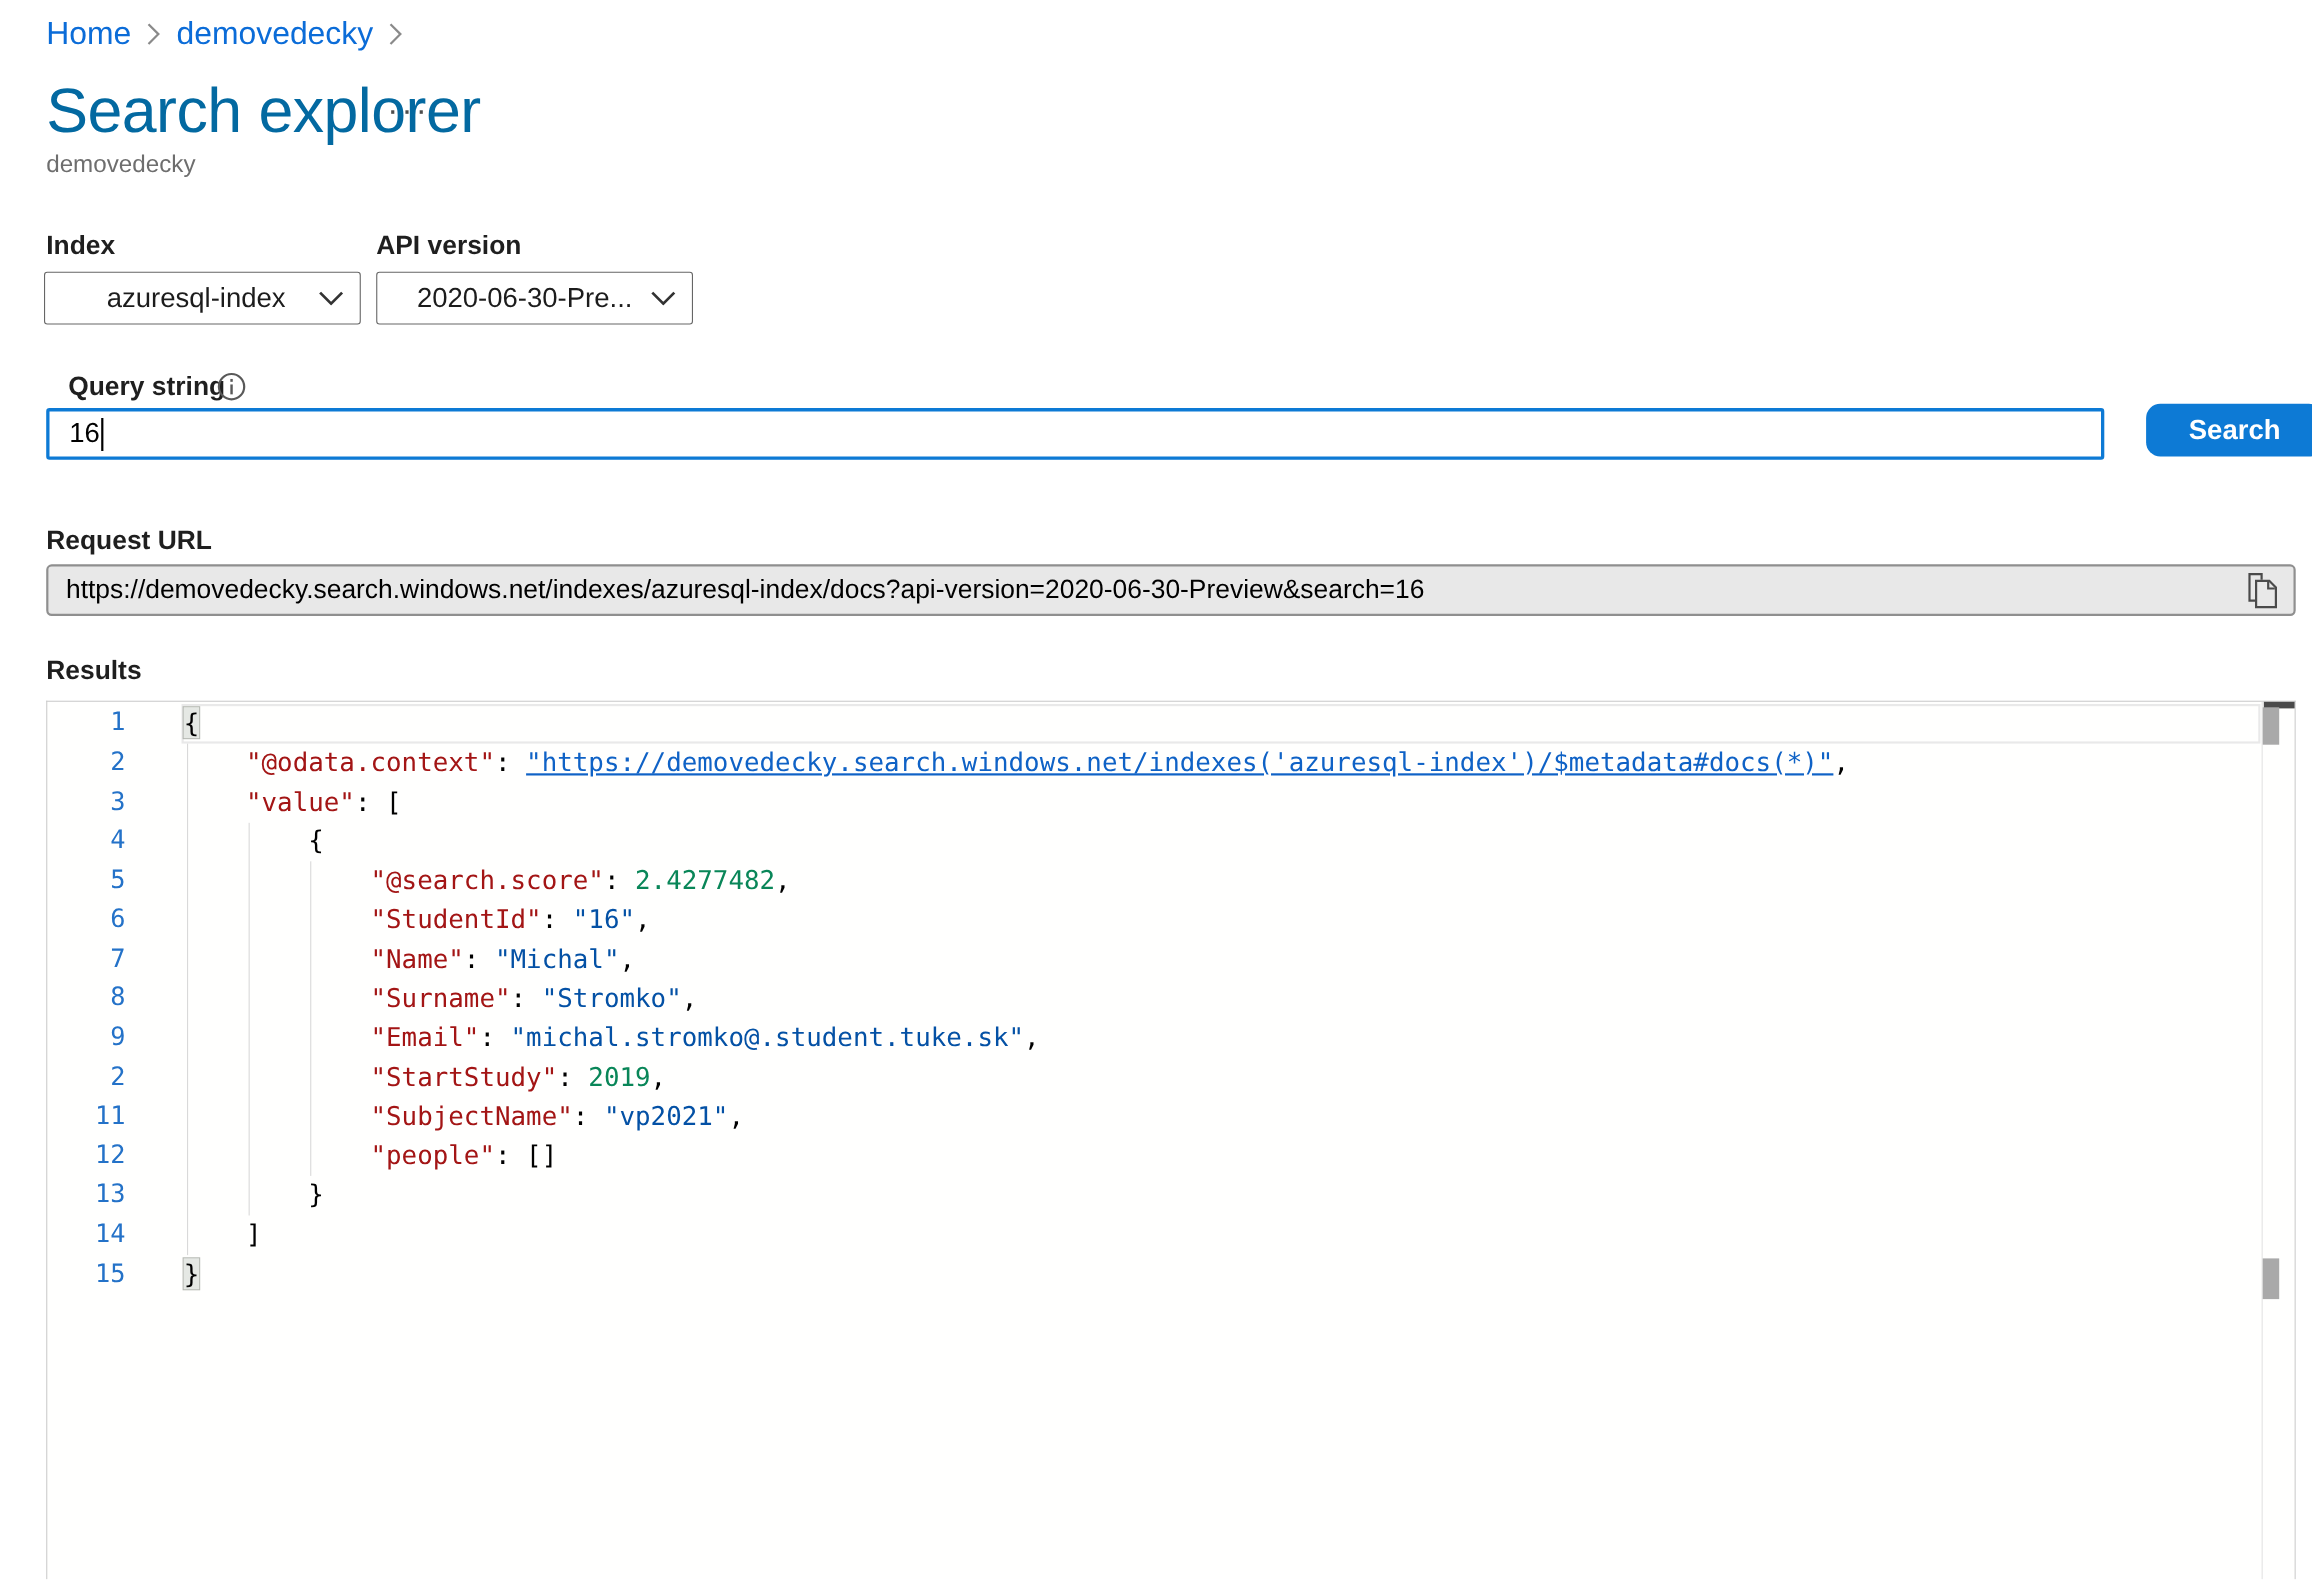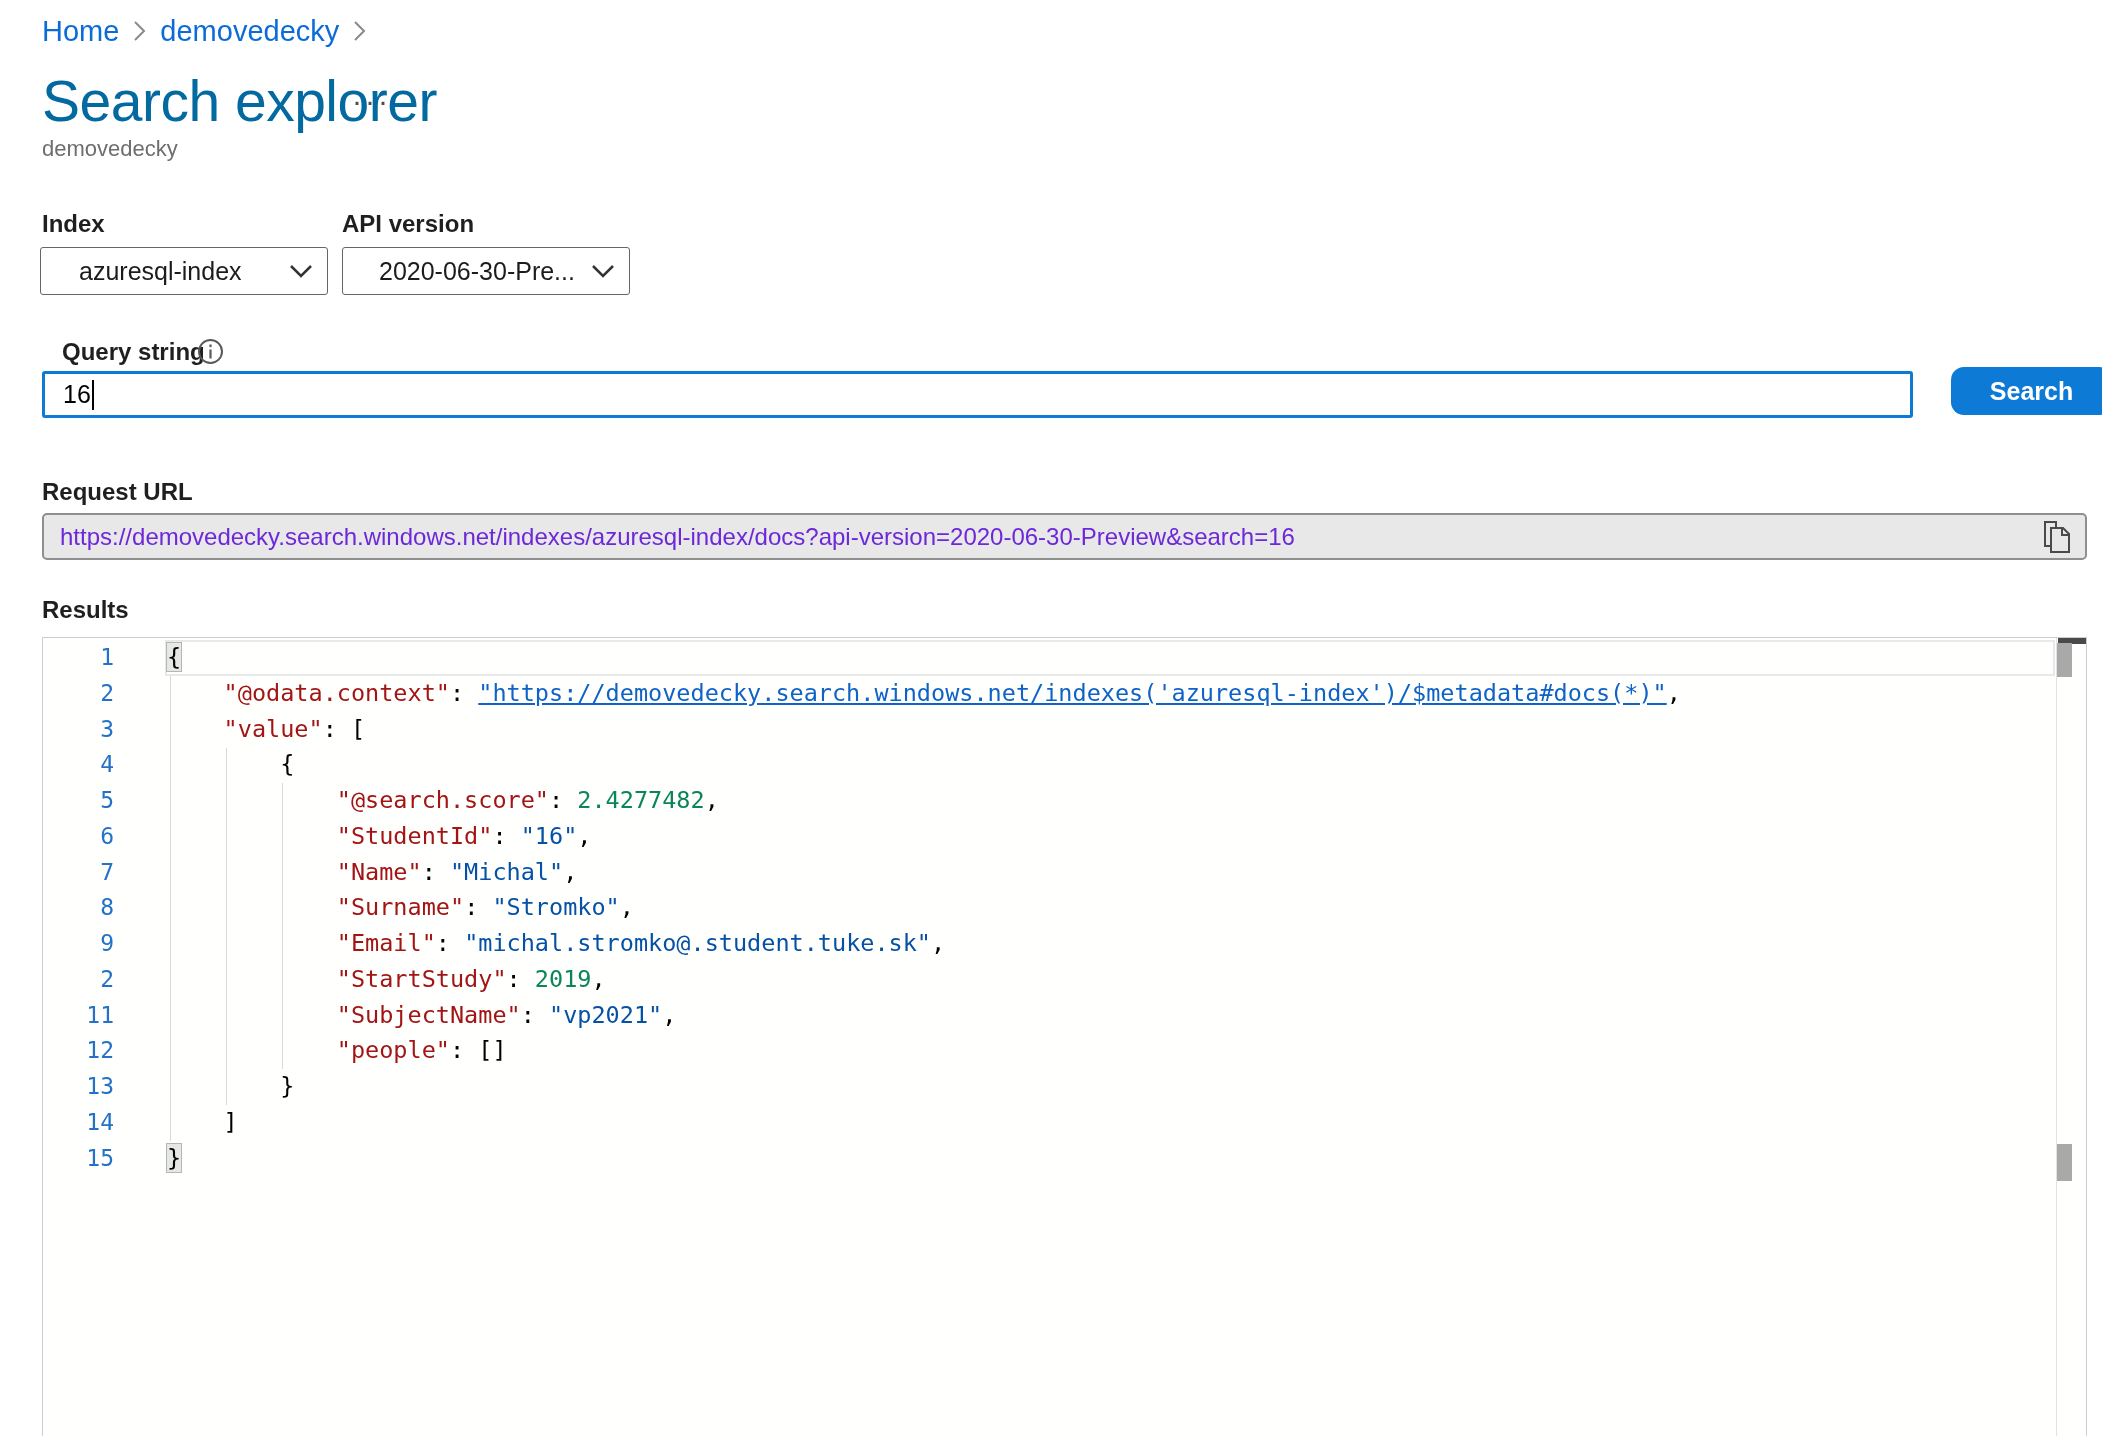--- a/index.html
+++ b/index.html
@@ -32,21 +32,21 @@
                font-size:25px;color:#000;}
   .caret{display:inline-block;width:2px;height:30px;background:#000;margin-left:1px;vertical-align:middle;}
 
   
   #search-btn{top:367px;left:1927px;width:161px;height:48px;background:#0d7ad5;border-radius:13px;color:#fff;
               font-size:25px;font-weight:600;display:flex;align-items:center;justify-content:center;cursor:pointer;margin-left:24px;}
 
   
   #url-field{top:513px;left:42px;width:2045px;height:47px;box-sizing:border-box;background:#e8e8e8;
              border:2px solid #8f8f8f;border-radius:5px;display:flex;align-items:center;padding:0 14px 0 16px;
-             font-size:24px;color:#6d28d9;gap:47px;}
+             font-size:24px;color:#000000;gap:47px;}
   #url-text{flex:1;white-space:nowrap;overflow:hidden;}
   #copy-btn{flex:none;cursor:pointer;display:flex;align-items:center;}
 
   
   #editor{top:637px;left:42px;width:2045px;height:799px;box-sizing:border-box;background:#fffffe;
           border-top:1px solid #cdcdcd;border-left:1px solid #cdcdcd;border-right:1px solid #cdcdcd;}
   #code{position:absolute;top:2px;left:0;right:29px;font-family:"DejaVu Sans Mono","Liberation Mono",monospace;
         font-size:23.5px;}
   .row{height:35.75px;line-height:35.75px;display:flex;white-space:pre;}
   .ln{width:71px;text-align:right;color:#2472c8;flex:none;font-size:23px;}
@@ -92,21 +92,21 @@
     </span>
   </div>
 
   <div id="page-title" class="abs">Search explorer</div>
   <div id="more-btn" class="abs">···</div>
   <div id="subtitle" class="abs">demovedecky</div>
 
   <div class="abs fld-label" style="top:210px;left:42px;">Index</div>
   <div class="abs fld-label" style="top:210px;left:342px;">API version</div>
 
-  <div class="abs dropdown" style="top:247px;left:40px;width:288px;padding-left:38px;">
+  <div class="abs dropdown" style="top:247px;left:40px;width:288px;padding-left:56px;">
     <span class="dd-text">azuresql-index</span>
     <svg width="24" height="14" viewBox="0 0 24 14">
         <path d="M2 2 L12 12 L22 2" stroke="#333" stroke-width="2.5" fill="none"></path>
       </svg>
   </div>
   <div class="abs dropdown" style="top:247px;left:342px;width:288px;padding-left:36px;">
     <span class="dd-text">2020-06-30-Pre...</span>
     <svg width="24" height="14" viewBox="0 0 24 14">
         <path d="M2 2 L12 12 L22 2" stroke="#333" stroke-width="2.5" fill="none"></path>
       </svg>

